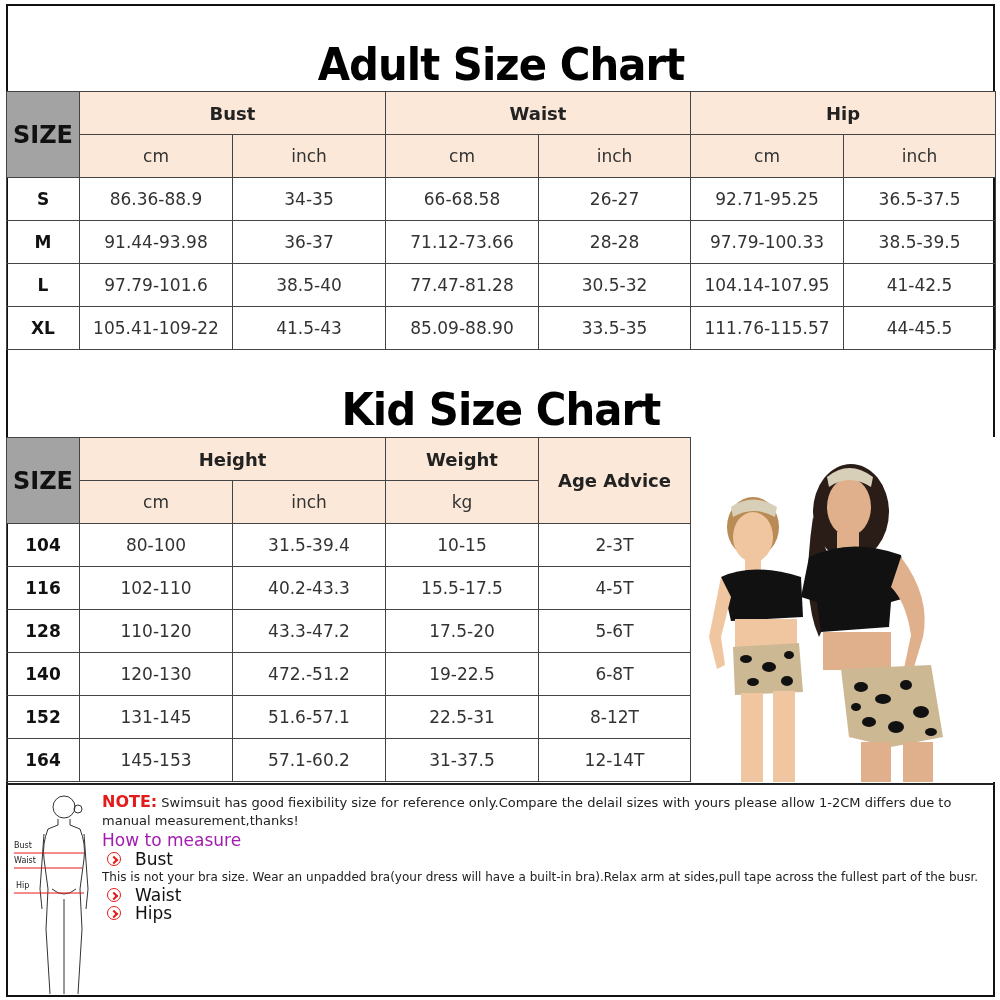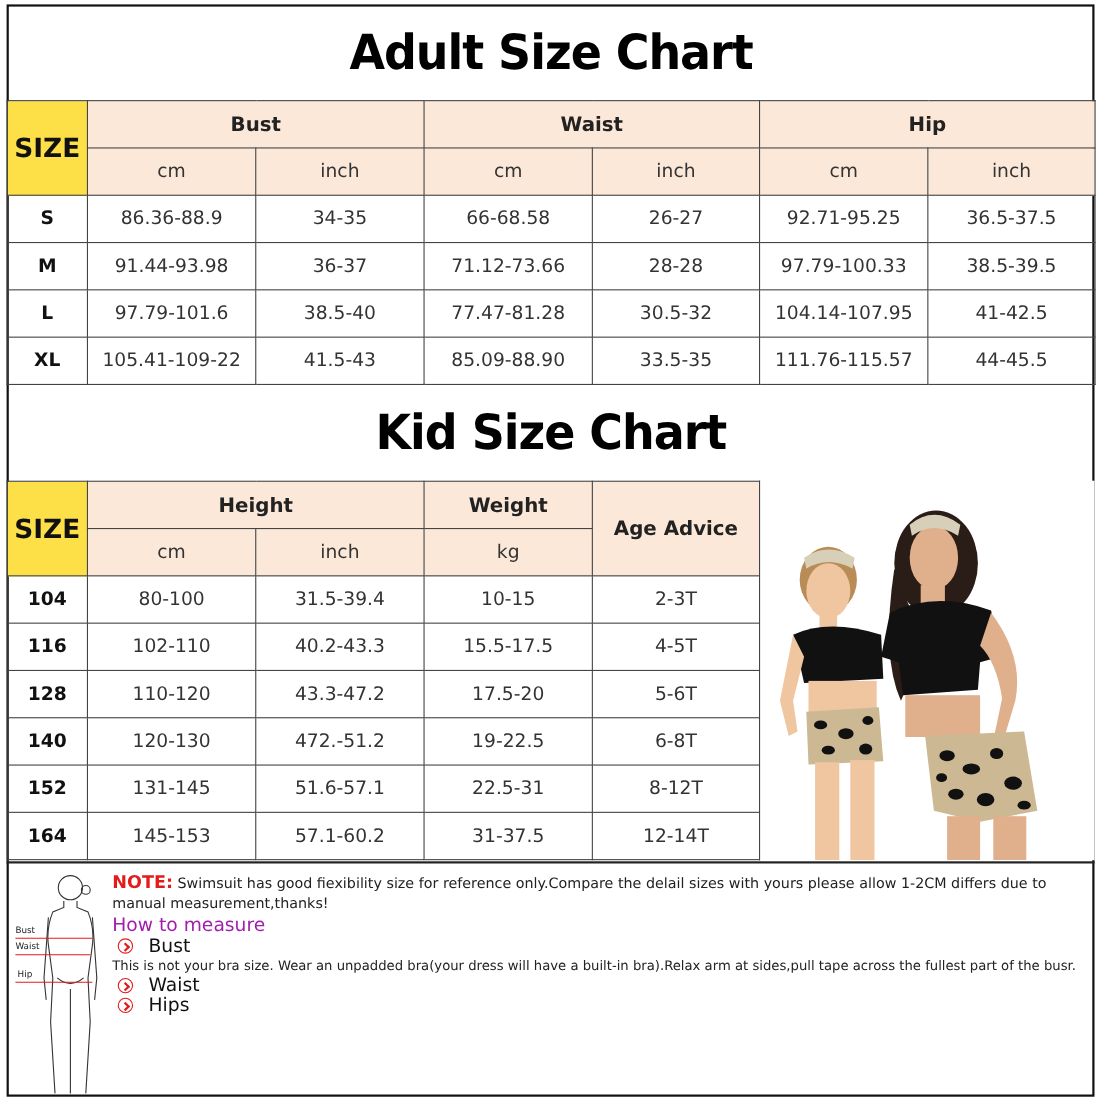--- a/index.html
+++ b/index.html
@@ -1,28 +1,28 @@
 <!DOCTYPE html>
 <html><head>
 <meta charset="utf-8">
 <style>
   * { box-sizing: border-box; margin: 0; padding: 0; }
   html, body { width: 1000px; height: 1000px; background: #ffffff; overflow: hidden; }
   body { font-family: "DejaVu Sans", sans-serif; color: #222; position: relative; }
 
   .frame { position: absolute; left: 6px; top: 4px; width: 989px; height: 993px; border: 2px solid #111; }
 
-  .title-box { position: absolute; left: 6px; width: 989px; display: flex; align-items: center; justify-content: center; }
+  .title-box { position: absolute; left: 6px; width: 989px; display: flex; align-items: center; justify-content: center; margin-top: 16px; }
   .title { font-family: "DejaVu Sans", sans-serif; font-weight: 700; font-size: 44px; color: #000; letter-spacing: -1px; transform: scaleX(0.95); }
 
   table.chart { position: absolute; border-collapse: collapse; table-layout: fixed; }
   table.chart td { border: 1.5px solid #444; text-align: center; vertical-align: middle; font-size: 17px; color: #333; height: 43px; padding: 0; }
   table.chart td.hdr { background: #fbe8d8; }
   table.chart td.grp { font-weight: 700; font-size: 18px; color: #222; }
-  table.chart td.size-label { font-weight: 700; font-size: 24px; color: #111; background: #fde047; }
+  table.chart td.size-label { font-weight: 700; font-size: 24px; color: #111; background: #a3a3a3; }
   table.chart td.size-cell { font-weight: 700; font-size: 17px; color: #111; }
 
   .adult { left: 6px; top: 91px; width: 989px; }
   .kid { left: 6px; top: 437px; width: 684px; }
 
   .photo { position: absolute; left: 690px; top: 437px; width: 305px; height: 345px; background: #fff; border-left: 1.5px solid #444; overflow: hidden; }
 
   .note-area { position: absolute; left: 6px; top: 783px; width: 989px; height: 214px; border-top: 2px solid #222; }
   .figure { position: absolute; left: 6px; top: 4px; width: 92px; height: 208px; }
   .note-text { position: absolute; left: 96px; top: 8px; width: 890px; font-size: 13px; line-height: 18px; color: #222; }

